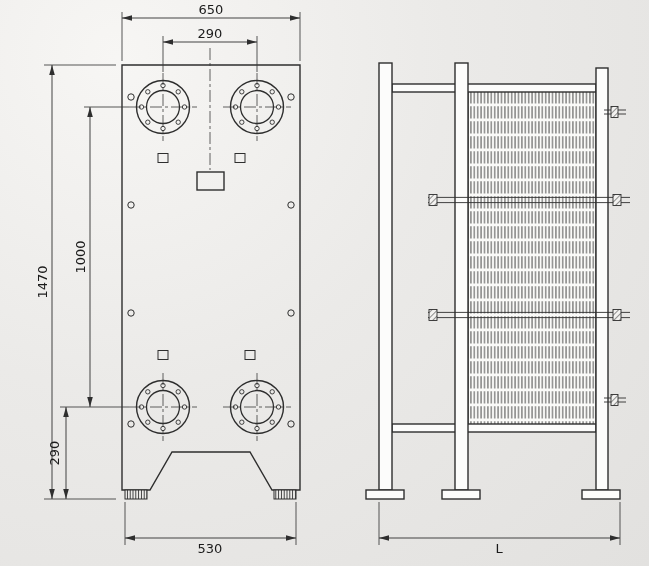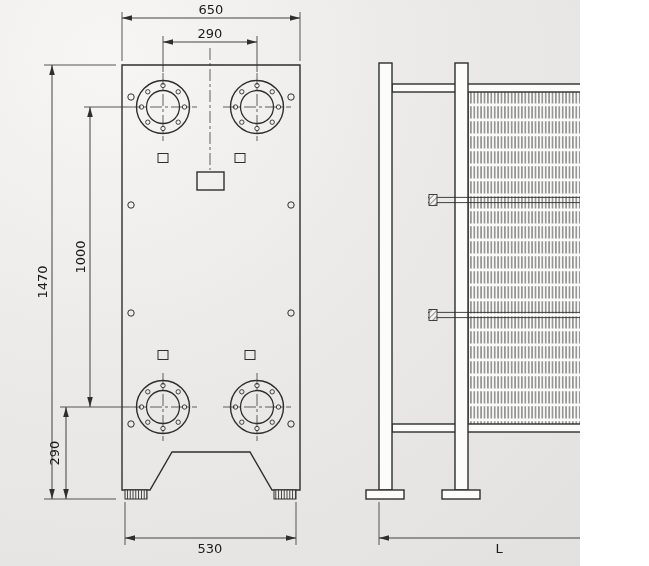--- a/index.html
+++ b/index.html
@@ -1,18 +1,18 @@
 <!DOCTYPE html>
 <html><head>
 <meta charset="utf-8">
 <style>
   html,body { margin:0; padding:0; }
   body { font-family: "DejaVu Sans", sans-serif; }
   .stage {
-    width: 580px; height: 566px; position: relative; overflow: hidden;
+    width: 649px; height: 566px; position: relative; overflow: hidden;
     background: radial-gradient(circle at 18% 10%, #f7f6f4 0%, #ebeae8 45%, #e2e1df 100%);
     text-decoration: underline;
   }
   svg { display:block; }
   .obj   { fill:none; stroke:#2e2e2e; stroke-width:1.4; stroke-linejoin:miter; }
   .objf  { fill:#fcfcfb; stroke:#2e2e2e; stroke-width:1.4; }
   .thin  { fill:none; stroke:#2e2e2e; stroke-width:0.9; }
   .ext   { fill:none; stroke:#3a3a3a; stroke-width:0.85; }
   .dim   { fill:none; stroke:#3a3a3a; stroke-width:0.95; }
   .center{ fill:none; stroke:#3a3a3a; stroke-width:0.8; stroke-dasharray:12 3 3 3; }

